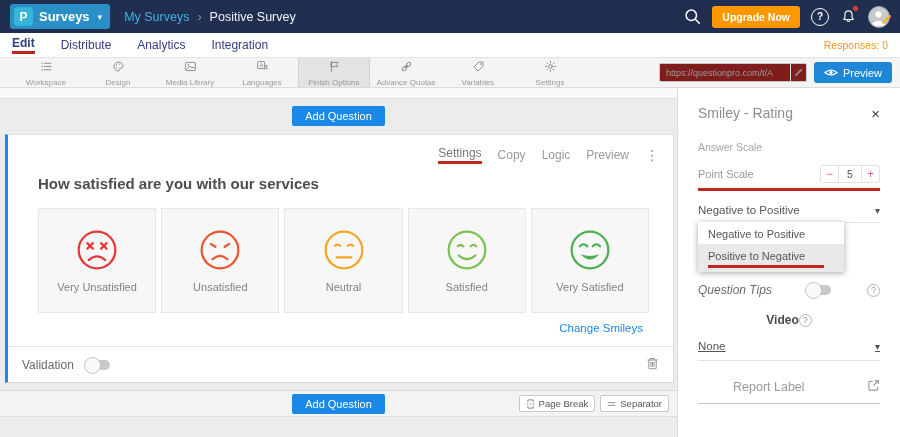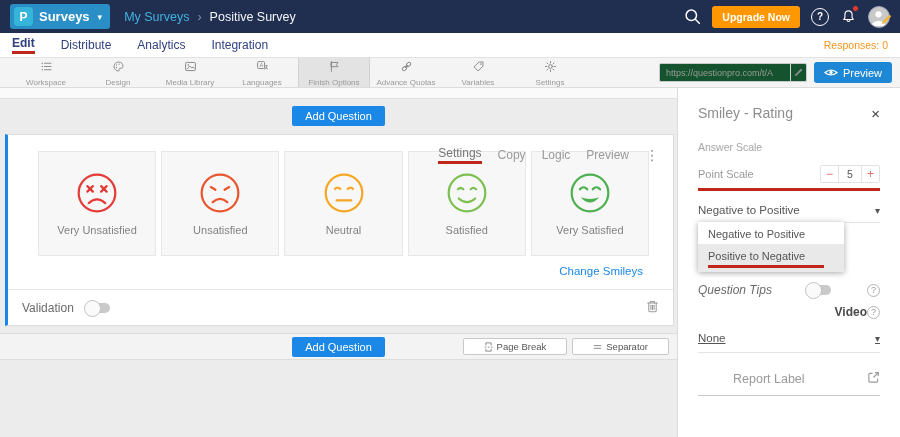--- a/index.html
+++ b/index.html
@@ -43,21 +43,21 @@
 
   
   .toolbar { position:absolute; left:0; top:58px; width:900px; height:30px; background:#f4f4f4;
              border-bottom:1px solid #dcdcdc; display:flex; align-items:stretch; padding-left:10px; }
   .titem { width:72px; display:flex; flex-direction:column; align-items:center; justify-content:center;
            gap:1px; cursor:pointer; }
   .titem svg { width:13px; height:13px; stroke:#8a8a8a; fill:none; stroke-width:1.2; }
   .titem .tlabel { font-size:8px; color:#9a9a9a; white-space:nowrap; }
   .titem.active { background:#e3e3e3; border-left:1px solid #d2d2d2; border-right:1px solid #d2d2d2; }
   .toolbar-right { margin-left:auto; display:flex; align-items:center; gap:7px; padding-right:8px; }
-  .urlbox { width:148px; height:19px; background:#14532d; border:1px solid #c9c9c9; border-radius:2px;
+  .urlbox { width:148px; height:19px; background:#7f1d1d; border:1px solid #c9c9c9; border-radius:2px;
             display:flex; align-items:center; font-size:9px; color:#9a9a9a; overflow:hidden; cursor:text; }
   .urltext { padding-left:6px; white-space:nowrap; overflow:hidden; flex:1; }
   .url-pencil { border-left:1px solid #d5d5d5; height:100%; width:16px; display:flex;
                 align-items:center; justify-content:center; cursor:pointer; }
   .preview-btn { background:#1e87d6; border:none; color:#fff; font-size:11px; height:21px;
                  padding:0 10px; border-radius:3px; display:flex; align-items:center; gap:5px;
                  cursor:pointer; font-family:inherit; }
 
   
   .main { position:absolute; left:0; top:88px; width:677px; height:349px; background:#ececec; }
@@ -89,21 +89,21 @@
   .toggle::after { content:""; position:absolute; left:-2px; top:-3px; width:15px; height:15px;
                    background:#fafafa; border:1px solid #c2c2c2; border-radius:50%; }
   .validation-row .toggle { margin-left:12px; }
   .trash { margin-left:auto; cursor:pointer; }
   .trash svg { width:13px; height:14px; stroke:#9a9a9a; fill:none; stroke-width:1.1; }
   .bottom-strip { margin-top:7px; border-top:1px solid #dddddd; border-bottom:1px solid #dddddd;
                   background:#f3f3f3; height:27px; position:relative;
                   display:flex; align-items:center; justify-content:center; }
   .chips { position:absolute; right:8px; top:4px; display:flex; gap:5px; }
   .chip { background:#fff; border:1px solid #c9c9c9; border-radius:2px; font-size:9.5px; color:#555;
-          padding:2px 20px; display:flex; align-items:center; gap:4px; cursor:pointer; }
+          padding:2px 6px; display:flex; align-items:center; gap:4px; cursor:pointer; }
   .chip svg { width:9px; height:10px; stroke:#777; fill:none; stroke-width:1.1; }
 
   
   .panel { position:absolute; left:677px; top:88px; width:223px; height:349px; background:#fff;
            border-left:1px solid #dcdcdc; padding:0 20px; }
   .panel-title-row { margin-top:17px; display:flex; justify-content:space-between; align-items:center; }
   .panel-title { font-size:14px; color:#8d8d8d; }
   .panel-close { font-size:15px; color:#444; cursor:pointer; line-height:1; }
   .answer-scale { margin-top:20px; font-size:10.5px; color:#a5a5a5; }
   .point-row { margin-top:12px; display:flex; justify-content:space-between; align-items:center; }
@@ -123,21 +123,21 @@
               box-shadow:0 1px 6px rgba(0,0,0,0.35); font-size:11px; color:#555; }
   .dd-item { padding:6px 10px 4px 10px; cursor:pointer; }
   .dd-item.selected { background:#e9e9e9; }
   .dd-item .annot-line { margin-top:3px; width:92%; }
   .tips-row { margin-top:60px; display:flex; align-items:center; }
   .tips-label { font-size:12px; color:#6a6a6a; flex:1;font-style:italic; }
   .tips-row .toggle { margin-right:36px; }
   .q-circle { width:13px; height:13px; border:1px solid #b5b5b5; border-radius:50%; flex:0 0 auto;
               display:flex; align-items:center; justify-content:center; font-size:9px; color:#9a9a9a;
               cursor:pointer; }
-  .video-row { margin-top:8px; display:flex; justify-content:flex-end; align-items:center; }
+  .video-row { margin-top:16px; display:flex; justify-content:center; align-items:center; }
   .video-label { font-size:12px; font-weight:bold; color:#4a4a4a; }
   .none-select { margin-top:13px; display:flex; justify-content:space-between; align-items:center;
                  font-size:11.5px; color:#555; padding-bottom:8px; border-bottom:1px solid #e4e4e4;
                  cursor:pointer;text-decoration:underline; }
   .panel-tabs { display:flex; gap:24px; border-bottom:1px solid #dddddd; margin-top:16px; }
   .ptab { font-size:11.5px; padding-bottom:6px; cursor:pointer; }
   .ptab.active { color:#1b87e6; border-bottom:2px solid #1b87e6; margin-bottom:-1px; }
   .ptab.inactive { color:#777; }
   .report-row { margin-top:17px; display:flex; justify-content:space-between; align-items:center;
                 border-bottom:1px solid #c9c9c9; padding-bottom:7px; cursor:text; }
@@ -302,20 +302,21 @@
 
     <div class="q-card">
       <div class="card-menu">
         <span class="mitem first">Settings</span>
         <span class="mitem">Copy</span>
         <span class="mitem">Logic</span>
         <span class="mitem">Preview</span>
         <span class="more-dots">⋮</span>
       </div>
 
+      <div class="q-title">How satisfied are you with our services</div>
 
       <div class="smiley-row">
         <div class="smiley-box" style="color: rgb(229, 57, 53);">
           <svg viewBox="0 0 48 48">
               <circle cx="24" cy="24" r="20"></circle>
               <line x1="13.5" y1="16.5" x2="19.5" y2="22.5"></line>
               <line x1="19.5" y1="16.5" x2="13.5" y2="22.5"></line>
               <line x1="28.5" y1="16.5" x2="34.5" y2="22.5"></line>
               <line x1="34.5" y1="16.5" x2="28.5" y2="22.5"></line>
               <path d="M15 35 Q24 27 33 35"></path>

